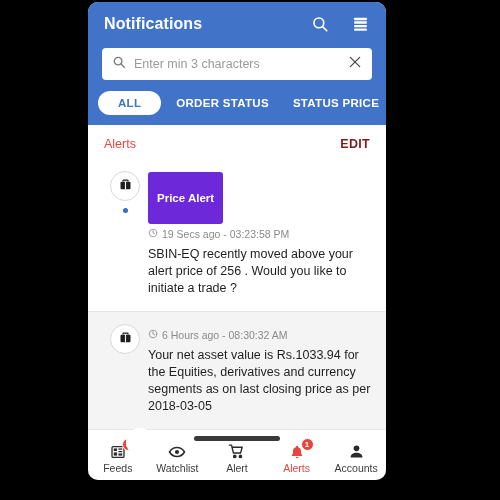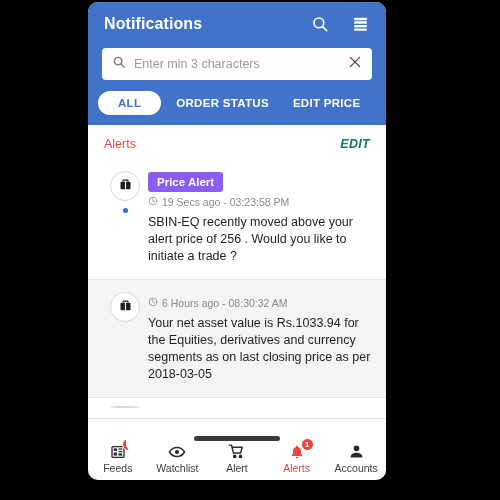--- a/index.html
+++ b/index.html
@@ -145,26 +145,25 @@
     display: flex;
     align-items: center;
     padding: 12px 16px 8px 16px;
   }
   .section-title {
     color: #e8453c;
     font-size: 12.5px;
     flex: 1 1 auto;
   }
   .section-action {
-    color: #0f766e;
+    color: #7f1d1d;
     font-size: 12.5px;
     font-weight: bold;
     letter-spacing: 0.3px;
     cursor: pointer;
-    font-style: italic;
   }
 
   .alert-item {
     display: flex;
     padding: 10px 14px 14px 14px;
     border-bottom: 1px solid #e6e6e6;
     position: relative;
   }
   .alert-item.alt { background: #f4f4f4; }
 
@@ -193,25 +192,25 @@
     height: 5px;
     border-radius: 50%;
     background: #2f6fd0;
     margin-top: 7px;
   }
 
   .alert-body { flex: 1 1 auto; padding-top: 3px; }
 
   .alert-pill {
     display: inline-block;
-    background: #8b5cf6;
+    background: #6d28d9;
     color: #ffffff;
     font-size: 11.5px;
     font-weight: bold;
-    padding: 4px 9px;
+    padding: 20px 9px;
     border-radius: 3px;
   }
 
   .alert-time {
     display: flex;
     align-items: flex-end;
     gap: 4px;
     margin-top: 4px;
     color: #8a8a8a;
     font-size: 10.5px;
@@ -345,21 +344,21 @@
           <svg width="14" height="14" viewBox="0 0 24 24" fill="none" stroke="#4a4a4a" stroke-width="2.2" stroke-linecap="round">
             <line x1="4" y1="4" x2="20" y2="20"></line>
             <line x1="20" y1="4" x2="4" y2="20"></line>
           </svg>
         </span>
       </div>
 
       <div class="tabs">
         <div class="tab active">ALL</div>
         <div class="tab">ORDER STATUS</div>
-        <div class="tab">EDIT PRICE</div>
+        <div class="tab">STATUS PRICE</div>
 
       </div>
     </div>
 
     <div class="content">
 
       <div class="section-head">
         <div class="section-title">Alerts</div>
         <div class="section-action">EDIT</div>
       </div>

